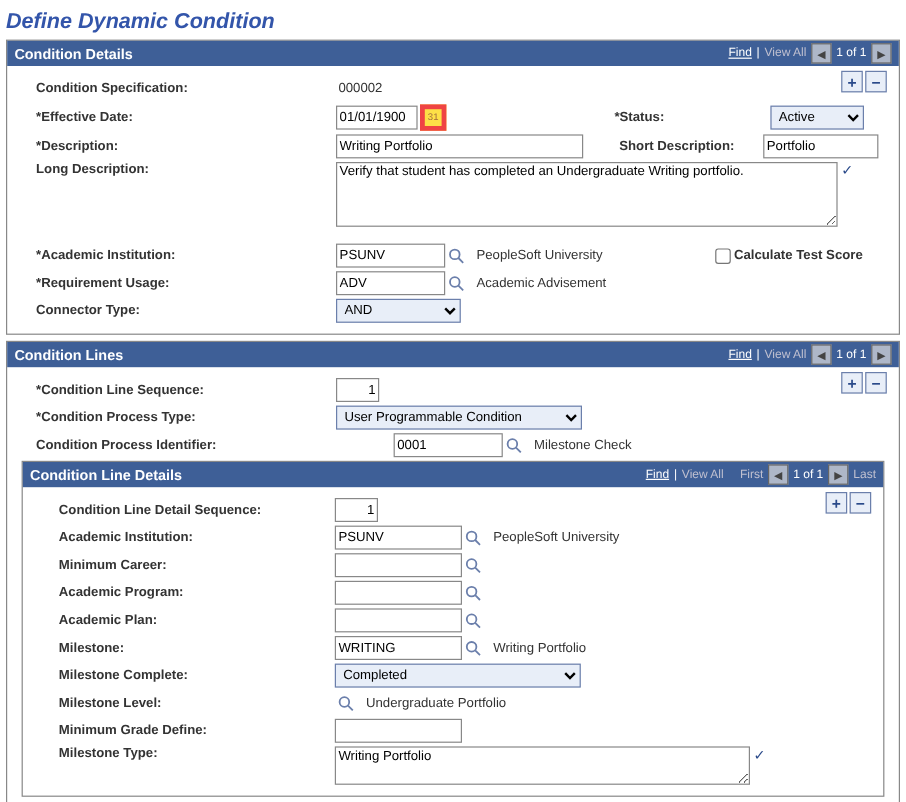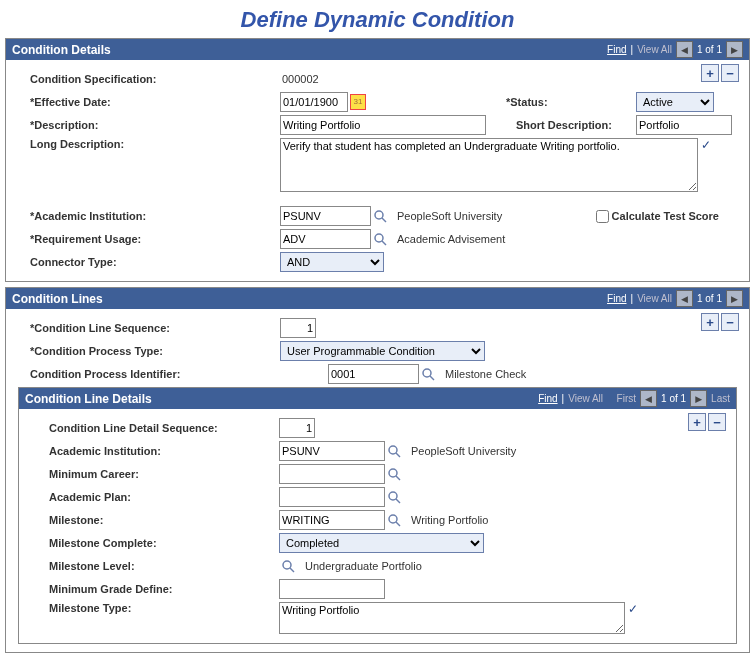--- a/index.html
+++ b/index.html
@@ -4,27 +4,26 @@
 <style>
   body {
     font-family: Arial, sans-serif;
     font-size: 11px;
     color: #333;
     margin: 0;
     padding: 5px;
     width: 745px;
   }
   h1 {
-    font-size: 22px;
+    font-size: 18px;
     color: #3355aa;
     font-style: italic;
     font-weight: bold;
     margin: 2px 0 5px 0;
     padding: 0;
-    text-align: center;
   }
   .section {
     border: 1px solid #888;
     margin-bottom: 5px;
   }
   .section-header {
     background: #3e5f97;
     color: #fff;
     font-weight: bold;
     font-size: 12px;
@@ -97,21 +96,21 @@
   .lookup-icon {
     display: inline-block;
     width: 14px; height: 14px;
     margin-left: 2px;
     vertical-align: middle;
   }
   .cal-icon {
     display: inline-block;
     width: 14px; height: 14px;
     background: #fde047;
-    border: 1px solid #ef4444;
+    border: 4px solid #ef4444;
     font-size: 8px;
     text-align: center;
     line-height: 13px;
     color: #a36b3b;
     margin-left: 2px;
     vertical-align: middle;
   }
   .spell-icon {
     display: inline-block;
     width: 14px; height: 14px;
@@ -292,20 +291,29 @@
         <div class="row">
           <span class="lbl-sub">Minimum Career:</span>
           <span style="width:70px"></span>
           <input type="text" style="width: 100px;" value="">
           <span class="lookup-icon"><svg viewBox="0 0 14 14">
                 <circle cx="6" cy="6" r="4" fill="none" stroke="#6b7fab" stroke-width="1.5"></circle>
                 <line x1="9" y1="9" x2="13" y2="13" stroke="#6b7fab" stroke-width="1.5"></line>
               </svg></span>
         </div>
         <div class="row">
+          <span class="lbl-sub">Academic Program:</span>
+          <span style="width:70px"></span>
+          <input type="text" style="width: 100px;" value="">
+          <span class="lookup-icon"><svg viewBox="0 0 14 14">
+                <circle cx="6" cy="6" r="4" fill="none" stroke="#6b7fab" stroke-width="1.5"></circle>
+                <line x1="9" y1="9" x2="13" y2="13" stroke="#6b7fab" stroke-width="1.5"></line>
+              </svg></span>
+        </div>
+        <div class="row">
           <span class="lbl-sub">Academic Plan:</span>
           <span style="width:70px"></span>
           <input type="text" style="width: 100px;" value="">
           <span class="lookup-icon"><svg viewBox="0 0 14 14">
                 <circle cx="6" cy="6" r="4" fill="none" stroke="#6b7fab" stroke-width="1.5"></circle>
                 <line x1="9" y1="9" x2="13" y2="13" stroke="#6b7fab" stroke-width="1.5"></line>
               </svg></span>
         </div>
         <div class="row">
           <span class="lbl-sub">Milestone:</span>

